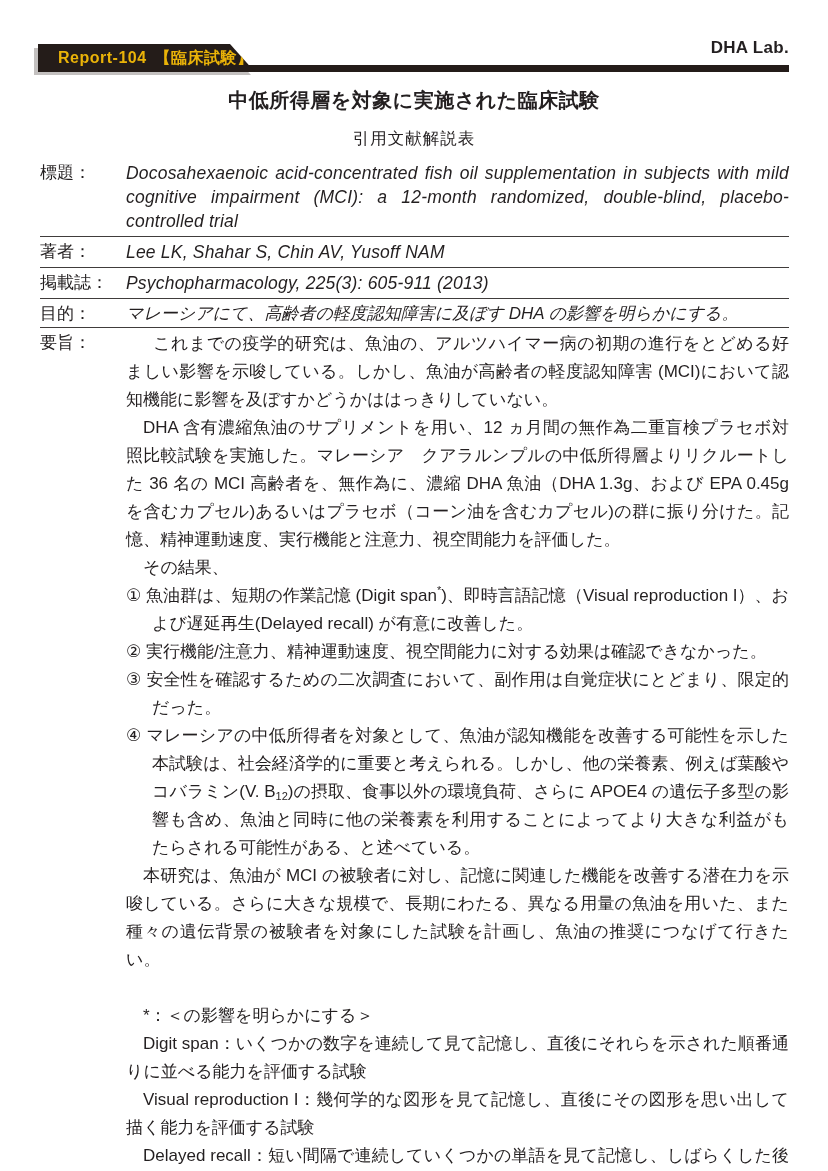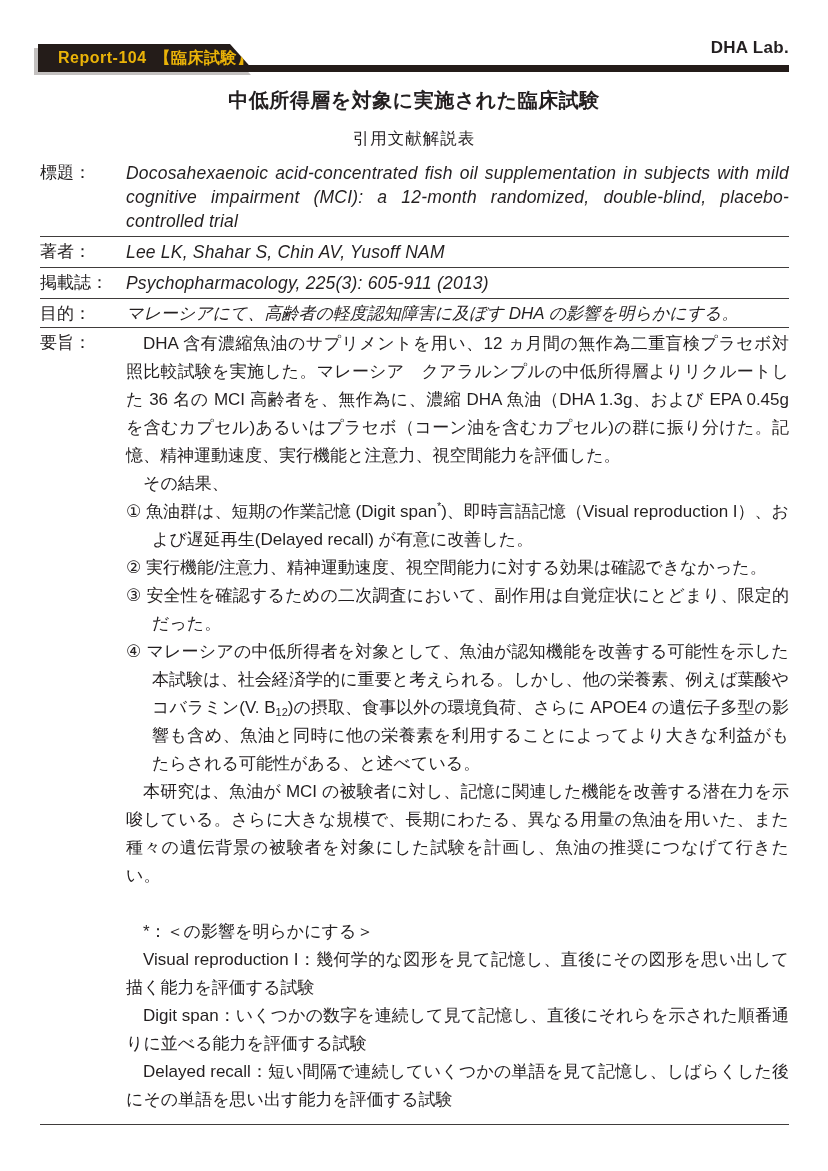--- a/index.html
+++ b/index.html
@@ -128,36 +128,37 @@
 
     <div class="row">
       <div class="label">目的：</div>
       <div class="value jp">マレーシアにて、高齢者の軽度認知障害に及ぼす DHA の影響を明らかにする。</div>
     </div>
 
     <div class="row">
       <div class="label">要旨：</div>
       <div class="summary-cell">
 
+        <p class="indent16">これまでの疫学的研究は、魚油の、アルツハイマー病の初期の進行をとどめる好ましい影響を示唆している。しかし、魚油が高齢者の軽度認知障害 (MCI)において認知機能に影響を及ぼすかどうかははっきりしていない。</p>
         <p class="indent1">DHA 含有濃縮魚油のサプリメントを用い、12 ヵ月間の無作為二重盲検プラセボ対照比較試験を実施した。マレーシア　クアラルンプルの中低所得層よりリクルートした 36 名の MCI 高齢者を、無作為に、濃縮 DHA 魚油（DHA 1.3g、および EPA 0.45g を含むカプセル)あるいはプラセボ（コーン油を含むカプセル)の群に振り分けた。記憶、精神運動速度、実行機能と注意力、視空間能力を評価した。</p>
         <p class="indent1">その結果、</p>
 
         <ol class="results">
           <li><span>① </span><span>魚油群は、短期の作業記憶 (Digit span</span><sup>*</sup><span>)、即時言語記憶（Visual reproduction I）、および遅延再生(Delayed recall)  が有意に改善した。</span></li>
           <li><span>② </span><span>実行機能/注意力、精神運動速度、視空間能力に対する効果は確認できなかった。</span></li>
           <li><span>③ </span><span>安全性を確認するための二次調査において、副作用は自覚症状にとどまり、限定的だった。</span></li>
           <li><span>④ </span><span>マレーシアの中低所得者を対象として、魚油が認知機能を改善する可能性を示した本試験は、社会経済学的に重要と考えられる。しかし、他の栄養素、例えば葉酸やコバラミン(V. B</span><sub>12</sub><span>)の摂取、食事以外の環境負荷、さらに APOE4 の遺伝子多型の影響も含め、魚油と同時に他の栄養素を利用することによってより大きな利益がもたらされる可能性がある、と述べている。</span></li>
         </ol>
 
         <p class="indent1">本研究は、魚油が MCI の被験者に対し、記憶に関連した機能を改善する潜在力を示唆している。さらに大きな規模で、長期にわたる、異なる用量の魚油を用いた、また種々の遺伝背景の被験者を対象にした試験を計画し、魚油の推奨につなげて行きたい。</p>
 
         <div class="footnote">
           <p class="indent1">*：＜の影響を明らかにする＞</p>
+          <p class="indent1">Digit span：いくつかの数字を連続して見て記憶し、直後にそれらを示された順番通りに並べる能力を評価する試験</p>
           <p class="indent1">Visual reproduction I：幾何学的な図形を見て記憶し、直後にその図形を思い出して描く能力を評価する試験</p>
-          <p class="indent1">Digit span：いくつかの数字を連続して見て記憶し、直後にそれらを示された順番通りに並べる能力を評価する試験</p>
           <p class="indent1">Delayed recall：短い間隔で連続していくつかの単語を見て記憶し、しばらくした後にその単語を思い出す能力を評価する試験</p>
         </div>
 
       </div>
     </div>
 
   </div>
 </div>
 
 </body></html>

